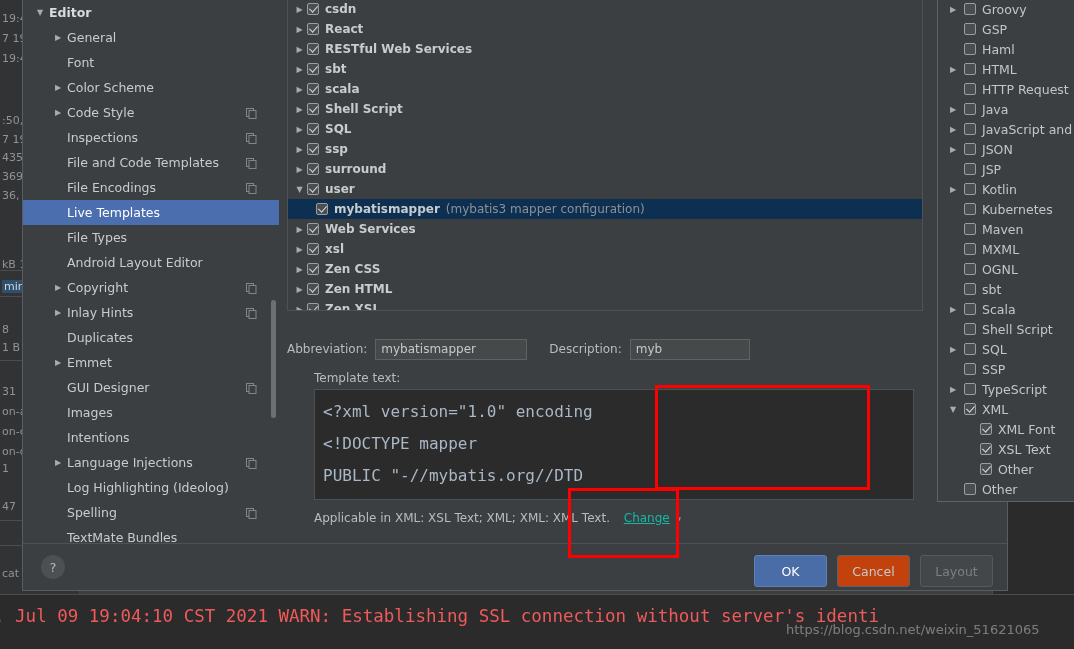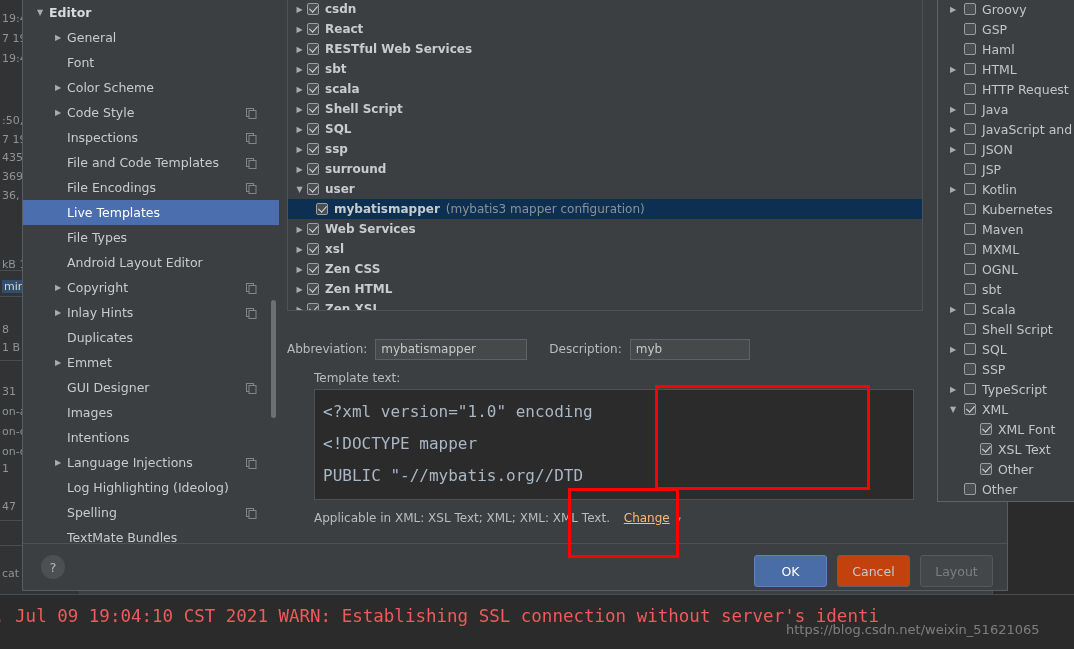--- a/index.html
+++ b/index.html
@@ -141,21 +141,21 @@
     font-family: "DejaVu Sans Mono", "Liberation Mono", monospace;
     font-size: 16px; color: #a9b7c6; padding: 6px 8px;
     line-height: 32px;
   }
   .code-line { white-space: nowrap; }
 
   .applicable {
     position: absolute; left: 291px; top: 511px;
     font-size: 12px; color: #bbbbbb; white-space: nowrap;
   }
-  .chg-link { color: #fdba74; text-decoration: underline; margin-left: 10px; }
+  .chg-link { color: #14b8a6; text-decoration: underline; margin-left: 10px; }
   .chg-caret { color: #6a9fd4; margin-left: 3px; font-size: 9px; }
 
   
   .lang-popup {
     position: absolute; left: 658px; top: -2px; width: 238px; height: 504px;
     background: #3c3f41; border: 1px solid #5e6264; overflow: hidden;
   }
   .lp-row {
     height: 20px; display: flex; align-items: center; padding-left: 4px;
     color: #c3c6c8; font-size: 12.5px; white-space: nowrap;

